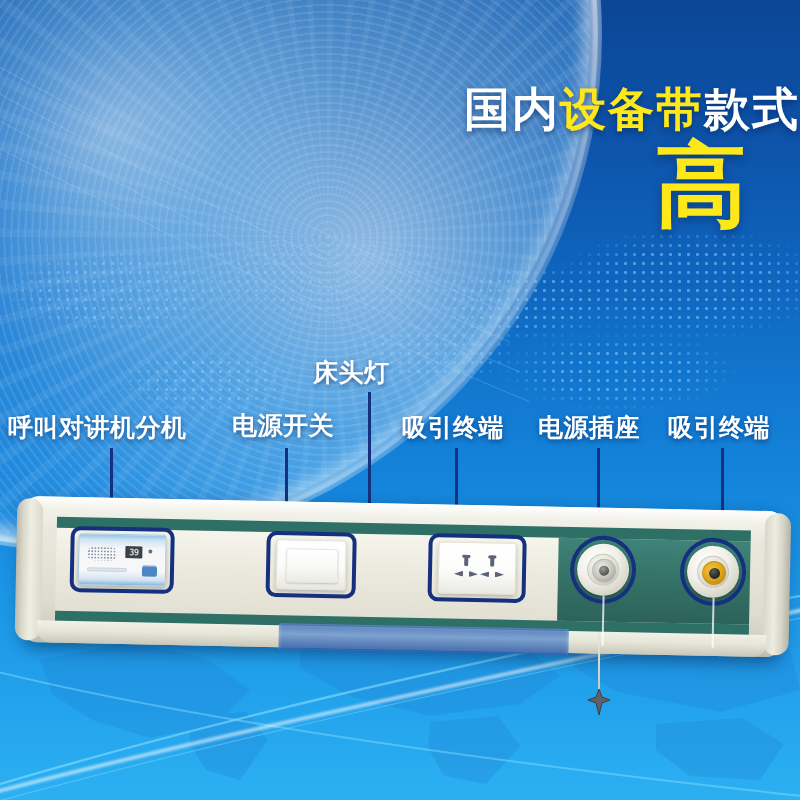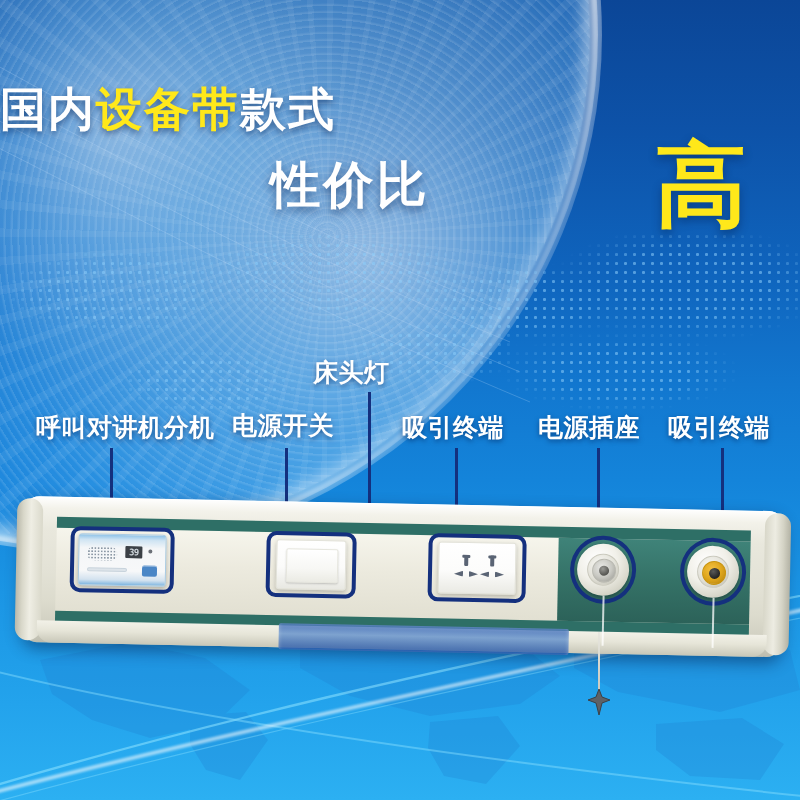--- a/index.html
+++ b/index.html
@@ -79,21 +79,21 @@
       radial-gradient(ellipse 100px 36px at 210px 150px,#000 55%,transparent 100%);
     opacity:.9;
   }
 
   
   .lower-map{position:absolute;left:0;top:620px;width:800px;height:180px;opacity:.38;}
   .streaks{position:absolute;left:0;top:560px;width:800px;height:240px;}
 
   
   .headline{
-    position:absolute;left:0;top:86px;width:800px;text-align:left;
+    position:absolute;left:0;top:86px;width:800px;text-align:right;
     font-size:46px;font-weight:bold;letter-spacing:2px;line-height:1;
     white-space:nowrap;
   }
   .headline .w{color:#ffffff;text-shadow:0 3px 6px rgba(0,30,80,.55);}
   .headline .y{color:#ffe81a;text-shadow:0 3px 6px rgba(0,30,80,.55);}
 
   .subline{
     position:absolute;left:70px;top:160px;width:560px;text-align:center;
     font-size:50px;font-weight:bold;color:#ffffff;letter-spacing:3px;line-height:1;
     white-space:nowrap;text-shadow:0 4px 8px rgba(0,30,80,.55);
@@ -285,24 +285,23 @@
         <path d="M-20,246 C200,186 450,128 830,52" stroke-width="1.2" opacity=".45"></path>
         <path d="M-10,110 C160,152 430,196 820,238" stroke-width="2" opacity=".5"></path>
       </g>
       <path d="M-20,236 C200,178 470,122 830,44" stroke="#ffffff" stroke-width="4" fill="none" opacity=".55" filter="blur(1px)"></path>
     </svg>
   </div>
 
   <div class="headline">
     <span class="w">国内</span><span class="y">设备带</span><span class="w">款式</span>
   </div>
-  <div class="subline">性价比</div>
   <div class="bigword">高</div>
 
-  <div class="label" style="left:8px;top:415px;margin-left:28px;">呼叫对讲机分机</div>
+  <div class="label" style="left:8px;top:415px;">呼叫对讲机分机</div>
   <div class="label" style="left:232px;top:415px;font-family:Liberation Mono, monospace;">电源开关</div>
   <div class="label" style="left:313px;top:360px;">床头灯</div>
   <div class="label" style="left:402px;top:415px;">吸引终端</div>
   <div class="label" style="left:538px;top:415px;">电源插座</div>
   <div class="label" style="left:668px;top:415px;">吸引终端</div>
 
   <div class="leader" style="left:110px;top:448px;height:82px;"></div>
   <div class="leader" style="left:285px;top:448px;height:78px;"></div>
   <div class="leader" style="left:368px;top:392px;height:208px;"></div>
   <div class="leader" style="left:455px;top:448px;height:76px;"></div>

